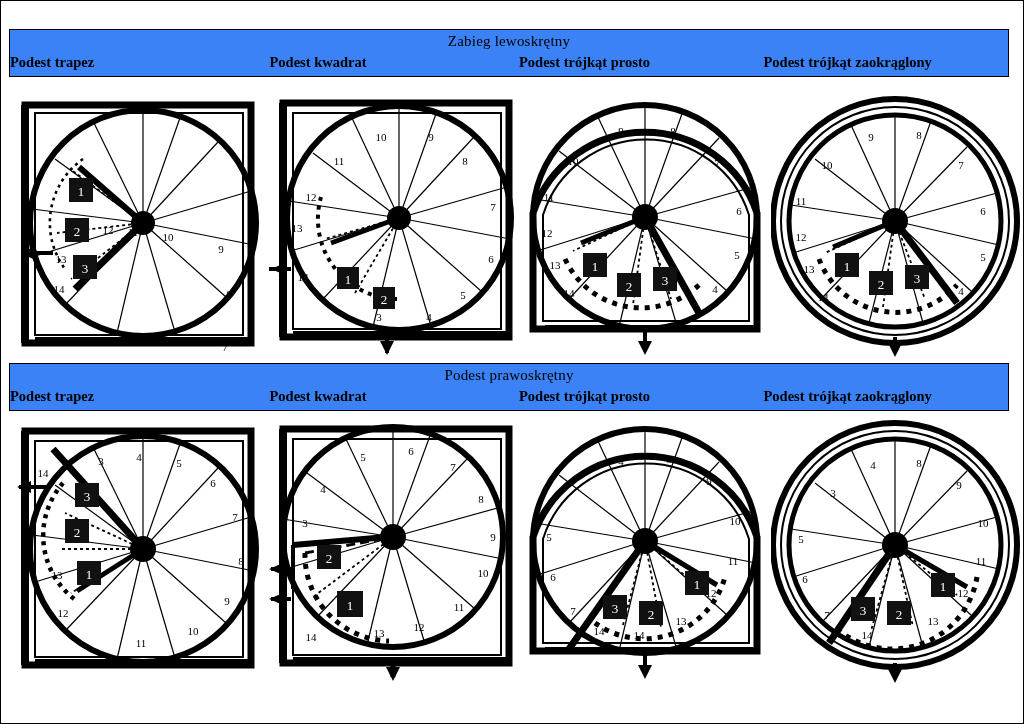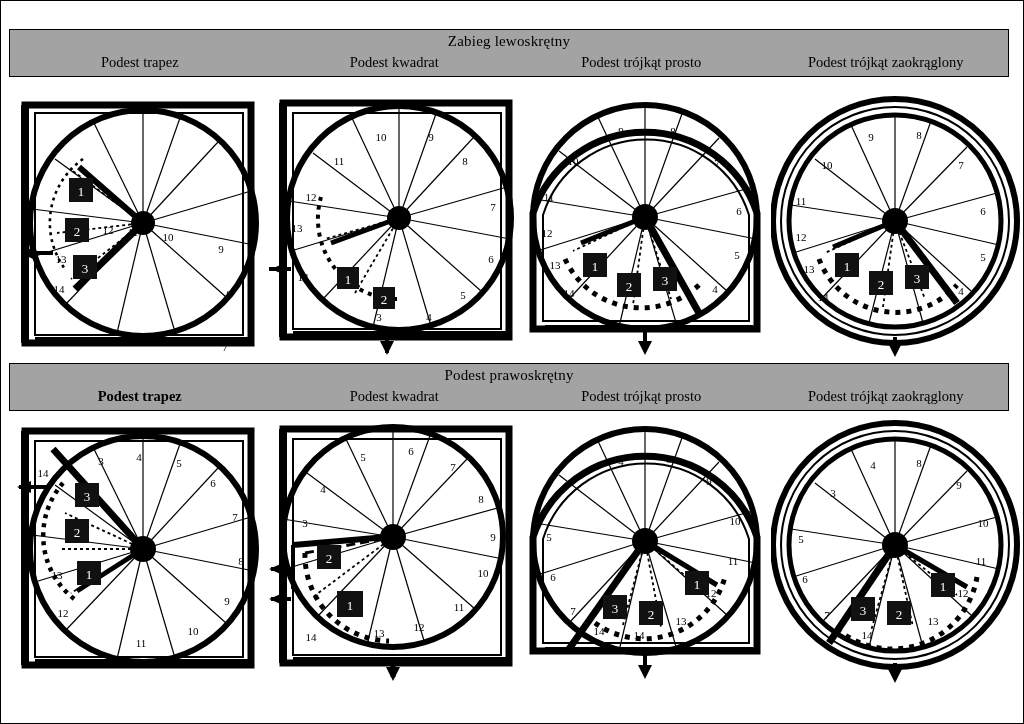--- a/index.html
+++ b/index.html
@@ -14,36 +14,36 @@
     position:absolute;left:0;top:0;width:1024px;height:724px;
     border:1px solid #000;
     box-sizing:border-box;
   }
   
   .banner{
     position:absolute;
     left:8px;width:1000px;
     border:1px solid #000;
     box-sizing:border-box;
-    background:#a3a3a3;
+    background:#3b82f6;
   }
   .banner .bannertitle{
     text-align:center;
     font-size:15px;
     padding-top:3px;
     letter-spacing:.2px;
   }
   .banner .cols{
     display:flex;
     margin-top:4px;
     padding-bottom:3px;
   }
   .banner .cols > div{
-    text-align:center;
     font-size:14.5px;
+    font-weight:bold;
   }
   .c1{width:26%;}
   .c2{width:25%;}
   .c3{width:24.5%;}
   .c4{width:24.5%;}
   .bold{font-weight:bold;}
   #banner-top{top:28px;height:48px;}
   #banner-bottom{top:362px;height:48px;}
 
   

